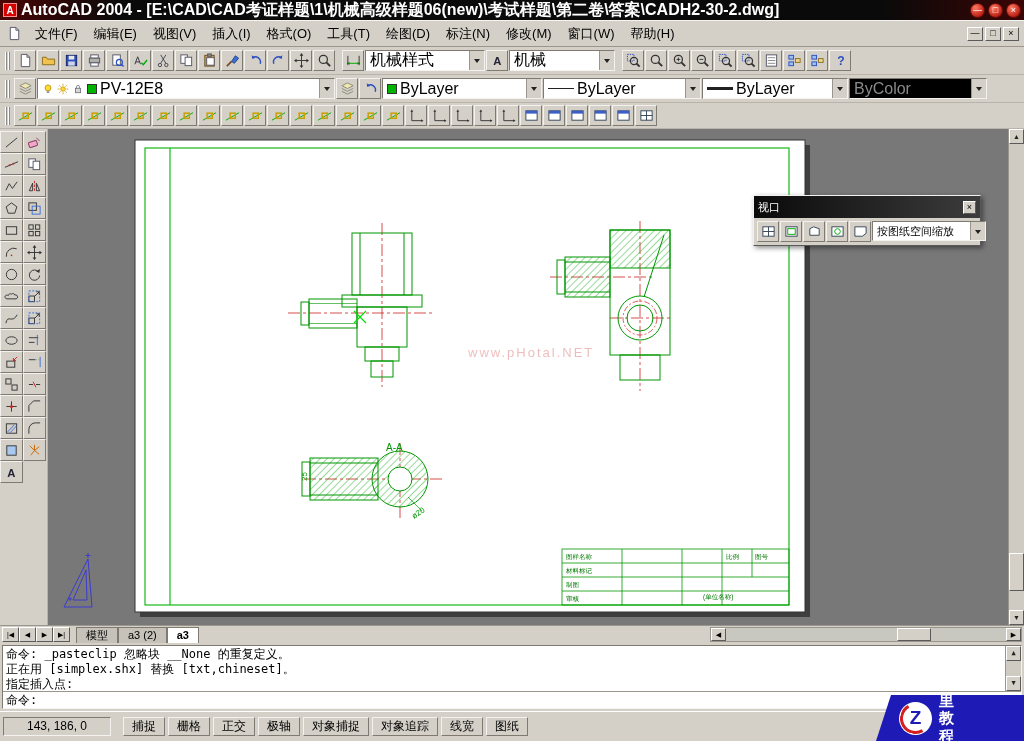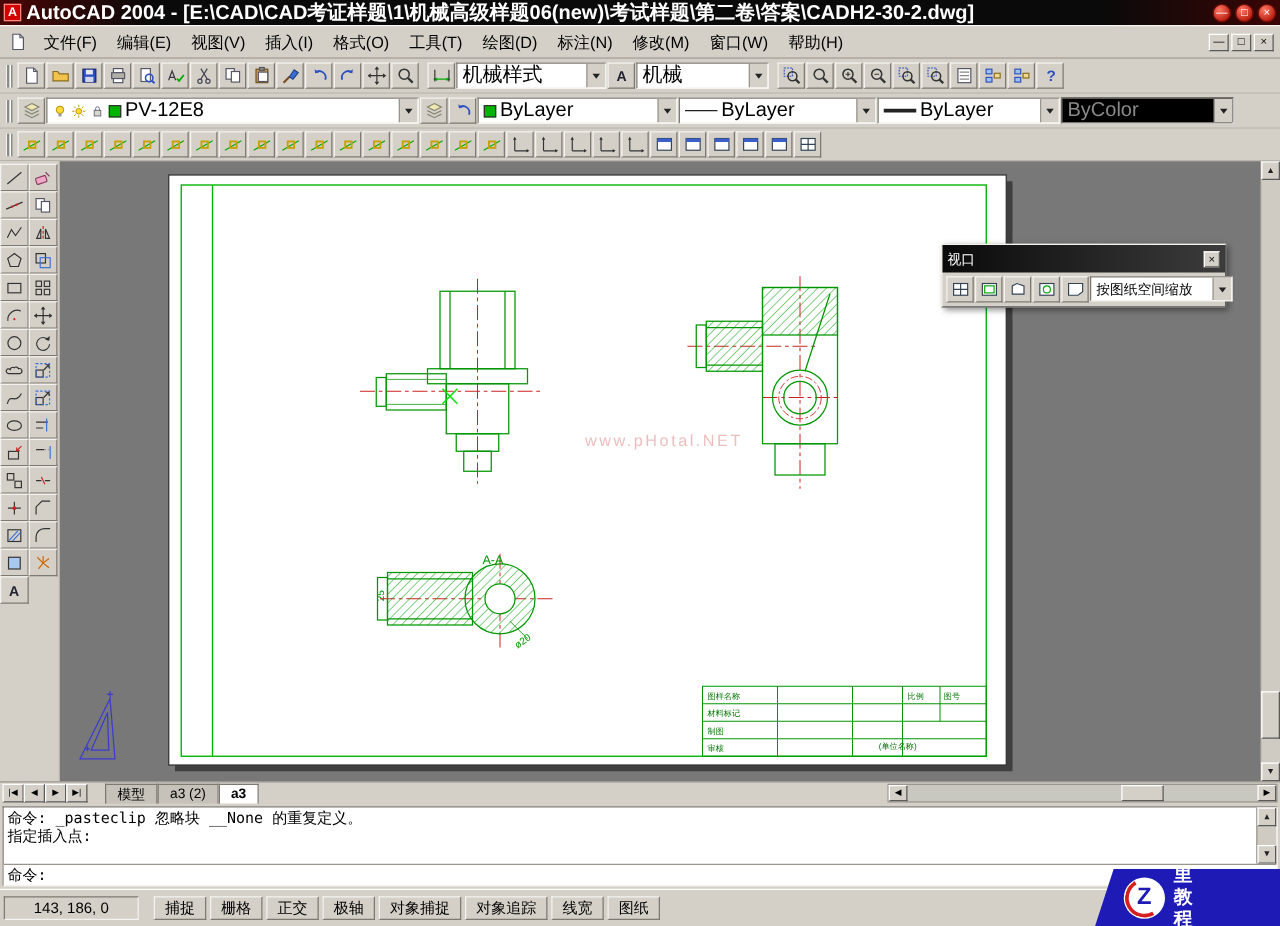--- a/index.html
+++ b/index.html
@@ -49,21 +49,21 @@
 .vthumb{position:absolute;left:0;width:15px;top:calc(100% - 72px);height:38px;background:#d4d0c8;border:1px solid;border-color:#fff #5a5a5a #5a5a5a #fff}
 
 .vp-palette{position:absolute;left:705px;top:66px;width:228px;background:#d4d0c8;border:1px solid;border-color:#f4f2ee #5a5a5a #5a5a5a #f4f2ee;box-shadow:2px 2px 5px rgba(0,0,0,.45);z-index:20}
 .vp-title{height:22px;background:linear-gradient(90deg,#0a0a0a,#3c3c3c);color:#fff;font-size:11px;display:flex;align-items:center;padding:0 4px}
 .vp-close{margin-left:auto;width:13px;height:13px;background:#d4d0c8;border:1px solid;border-color:#fff #5a5a5a #5a5a5a #fff;font-size:9px;line-height:10px;text-align:center;color:#000;cursor:pointer}
 .vp-body{display:flex;gap:1px;padding:3px}
 .vp-combo{width:114px;height:20px;font-size:11px}
 
 #tabrow{height:18px;display:flex;align-items:center;background:#d4d0c8;border-top:1px solid #9a968e;padding:0 2px;flex:0 0 auto;font-size:11px}
 .tnav{width:17px;height:15px;background:#d4d0c8;border:1px solid;border-color:#fff #5a5a5a #5a5a5a #fff;font-size:7px;line-height:12px;text-align:center;cursor:pointer;flex:0 0 auto}
-#tabs{display:flex;align-items:center;margin-left:14px}
+#tabs{display:flex;align-items:center;margin-left:6px}
 .tab{height:16px;padding:0 9px;background:#c6c2ba;border:1px solid #7e7a72;border-bottom:none;display:flex;align-items:center;cursor:pointer;flex:0 0 auto;white-space:nowrap}
 .tab.active{background:#fff;font-weight:bold}
 .hscroll{margin-left:auto;width:312px;height:15px;display:flex;align-items:center;background:#c8c8c0;border:1px solid #9a968e;position:relative;flex:0 0 auto}
 .hsb{width:15px;height:13px;background:#d4d0c8;border:1px solid;border-color:#fff #5a5a5a #5a5a5a #fff;font-size:7px;line-height:11px;text-align:center;cursor:pointer;flex:0 0 auto}
 .hsb.right{margin-left:auto}
 .hthumb{position:absolute;left:186px;top:0;width:34px;height:13px;background:#d4d0c8;border:1px solid;border-color:#fff #5a5a5a #5a5a5a #fff}
 
 #cmdwrap{height:68px;background:#d4d0c8;padding:2px;flex:0 0 auto}
 #cmdbox{width:100%;height:100%;background:#fff;border:1px solid;border-color:#7e7a72 #f4f2ee #f4f2ee #7e7a72;position:relative;font-family:"DejaVu Sans Mono",monospace;font-size:12px;color:#000}
 .cmd-history{position:absolute;left:3px;right:18px;top:1px;overflow:hidden}
@@ -1101,20 +1101,21 @@
       <div class="hsb">◀</div>
       <div class="hthumb"></div>
       <div class="hsb right">▶</div>
     </div>
   </div>
 
   <div id="cmdwrap">
     <div id="cmdbox">
       <div class="cmd-history" id="cmd-history">
           <div class="cmd-line">命令: _pasteclip 忽略块 __None 的重复定义。</div>
+          <div class="cmd-line">正在用 [simplex.shx] 替换 [txt,chineset]。</div>
           <div class="cmd-line">指定插入点:</div>
         </div>
       <div class="cmd-scroll">
         <div class="sbtn sb-top">▲</div>
         <div class="sbtn sb-bot">▼</div>
       </div>
       <div class="cmd-prompt">命令:</div>
     </div>
   </div>
 

